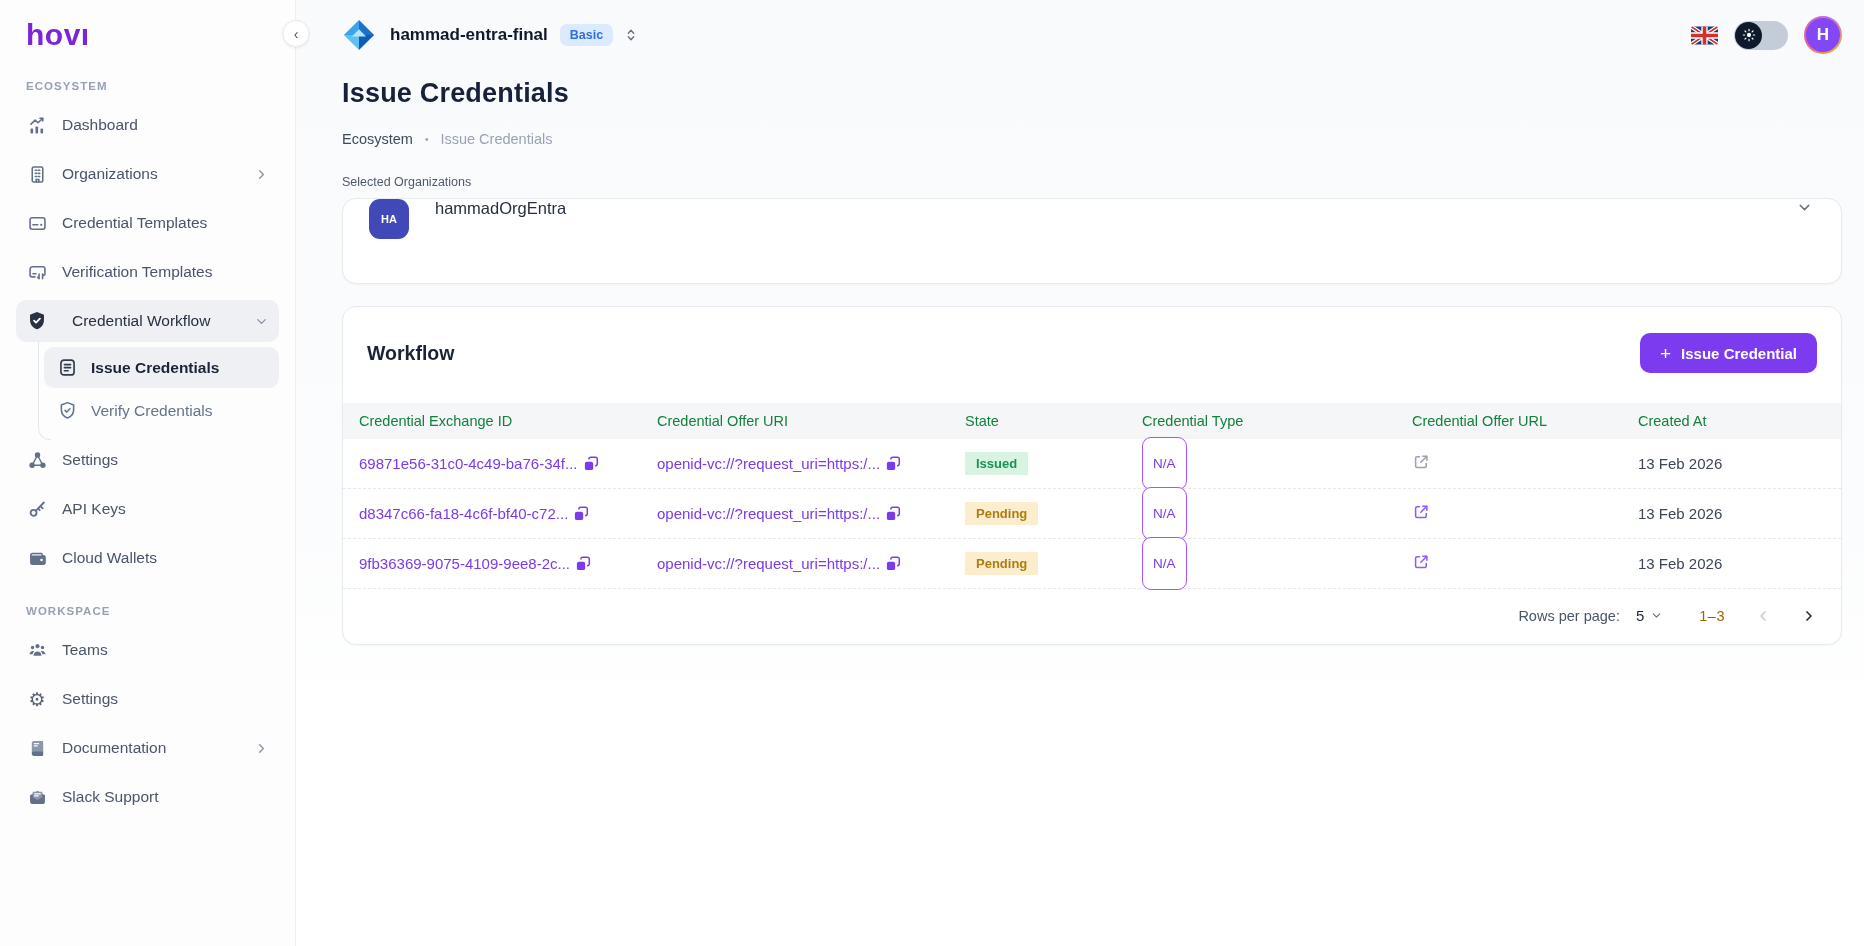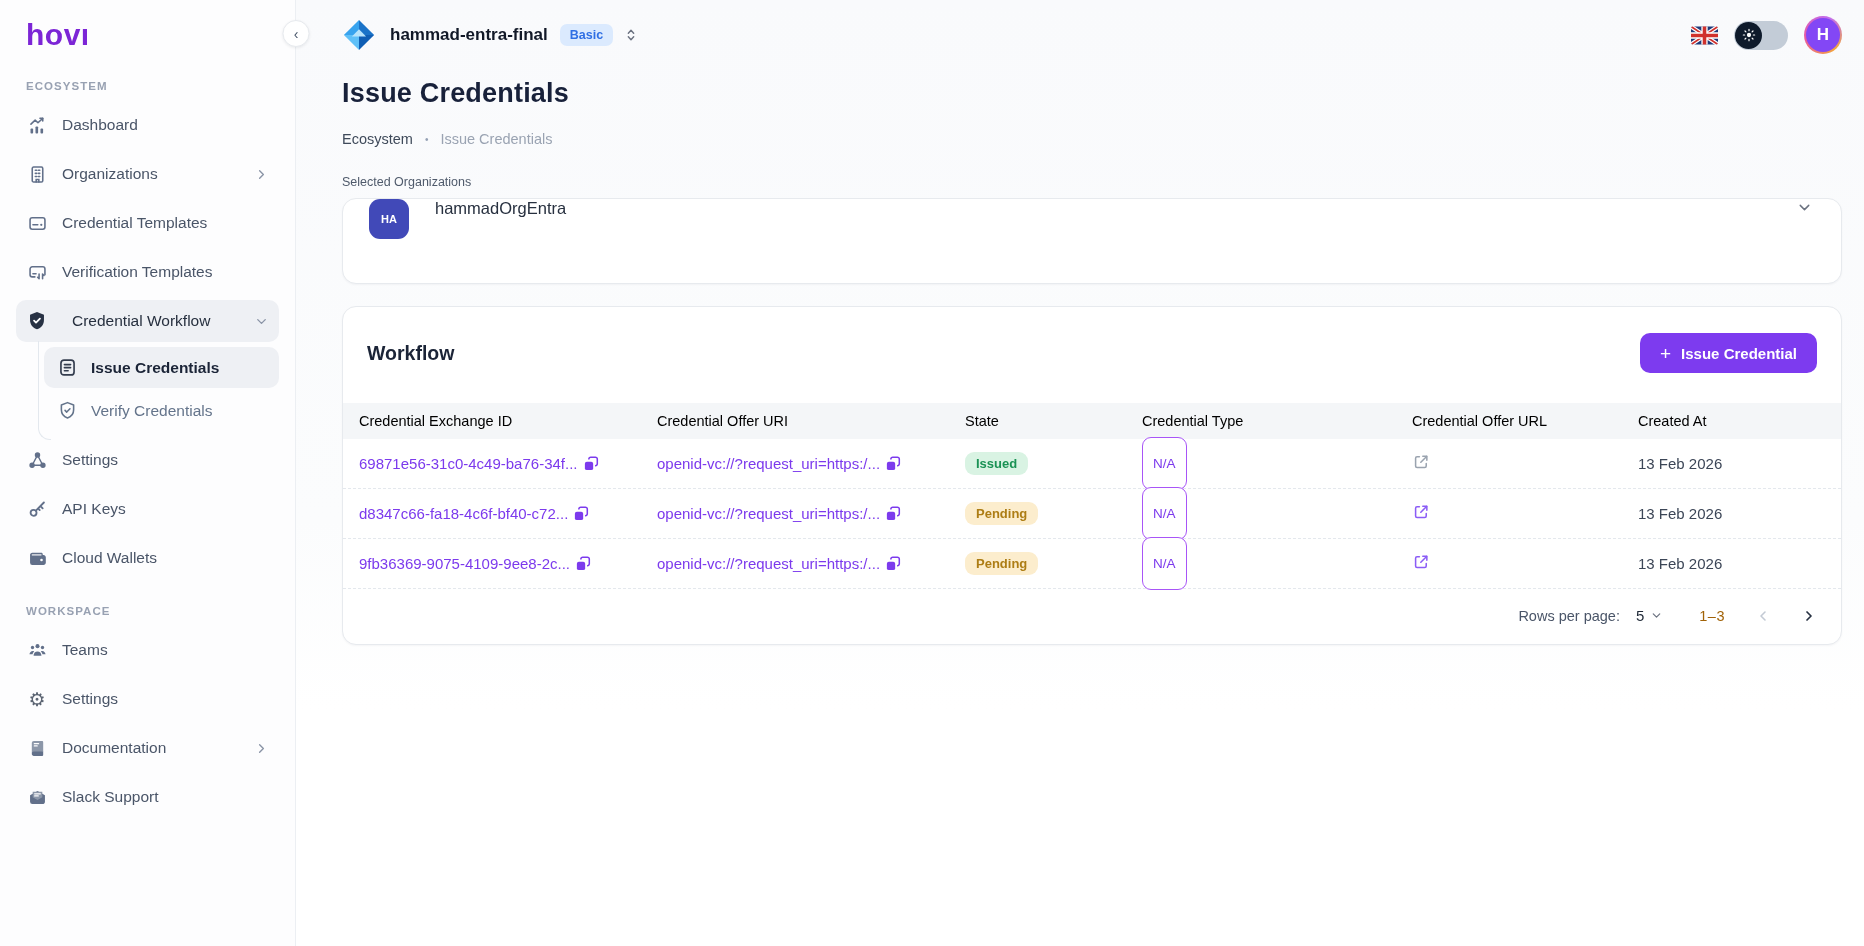--- a/index.html
+++ b/index.html
@@ -124,27 +124,27 @@
   .card-title { font-size: 19.5px; font-weight: bold; color: #1b2437; }
   .issue-btn {
     margin-left: auto; height: 40px; padding: 0 20px; border: none; border-radius: 10px;
     background: #7d3bef; color: #fff; font-family: inherit;
     font-size: 15px; font-weight: bold; display: flex; align-items: center; gap: 10px; cursor: pointer;
   }
   .issue-btn .plus { font-size: 19px; font-weight: normal; line-height: 1; }
 
   .tgrid { display: grid; grid-template-columns: 298px 308px 177px 270px 226px 1fr; }
   .thead { background: #f4f6f8; }
-  .thead > div { padding: 10px 8px 10px 16px; font-size: 14.5px; color: #000000; white-space: nowrap; }
+  .thead > div { padding: 10px 8px 10px 16px; font-size: 14.5px; color: #15803d; white-space: nowrap; }
   .trow { height: 50px; align-items: center; border-bottom: 1px dashed #e4e8ed; }
   .trow > div { padding-left: 16px; font-size: 15px; white-space: nowrap; overflow: hidden; }
   .link-cell { display: flex; align-items: center; gap: 4px; color: #7c3aed; }
   .link-text { cursor: pointer; }
   .copy-btn { display: flex; color: #7c3aed; cursor: pointer; flex: none; }
-  .badge { display: inline-block; padding: 4px 11px; border-radius: 9px; font-size: 13px; font-weight: bold; }
+  .badge { display: inline-block; padding: 4px 11px; border-radius: 1px; font-size: 13px; font-weight: bold; }
   .badge.issued { background: #d9f3e3; color: #1a9254; }
   .badge.pending { background: #fcedcd; color: #ad7d14; }
   .type-badge {
     display: inline-block; padding: 18px 10px; border: 1.5px solid #a855f7;
     border-radius: 9px; color: #7c3aed; font-size: 13.5px; background: #fff;
   }
   .ext-btn { display: inline-flex; color: #8b5cf6; cursor: pointer; }
   .ext-btn.muted { color: #9aa3af; }
   .date-cell { color: #3c4657; }
 

